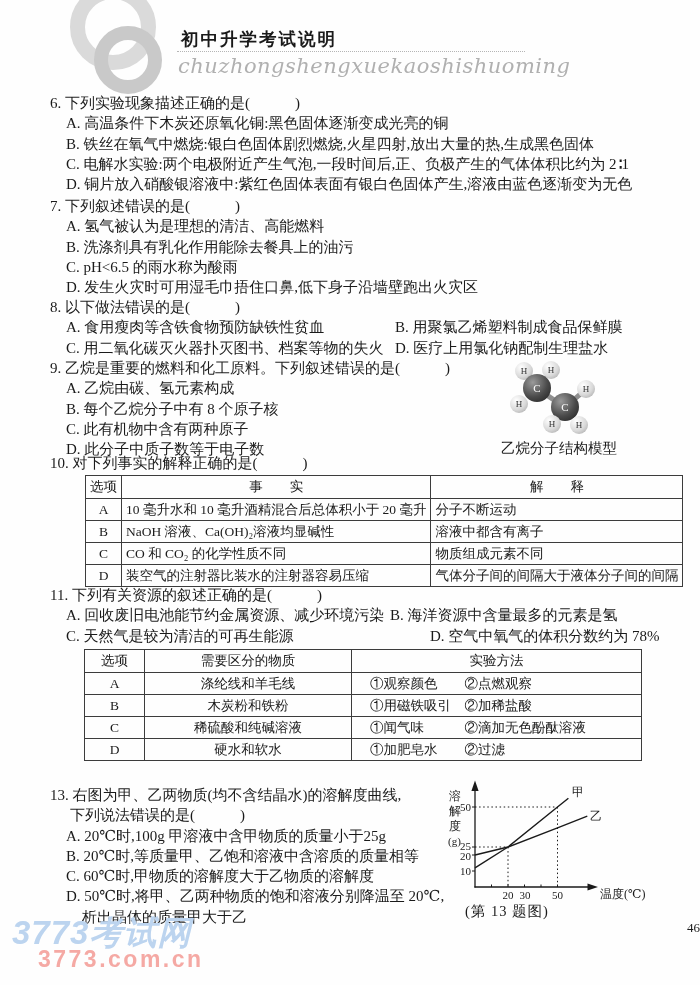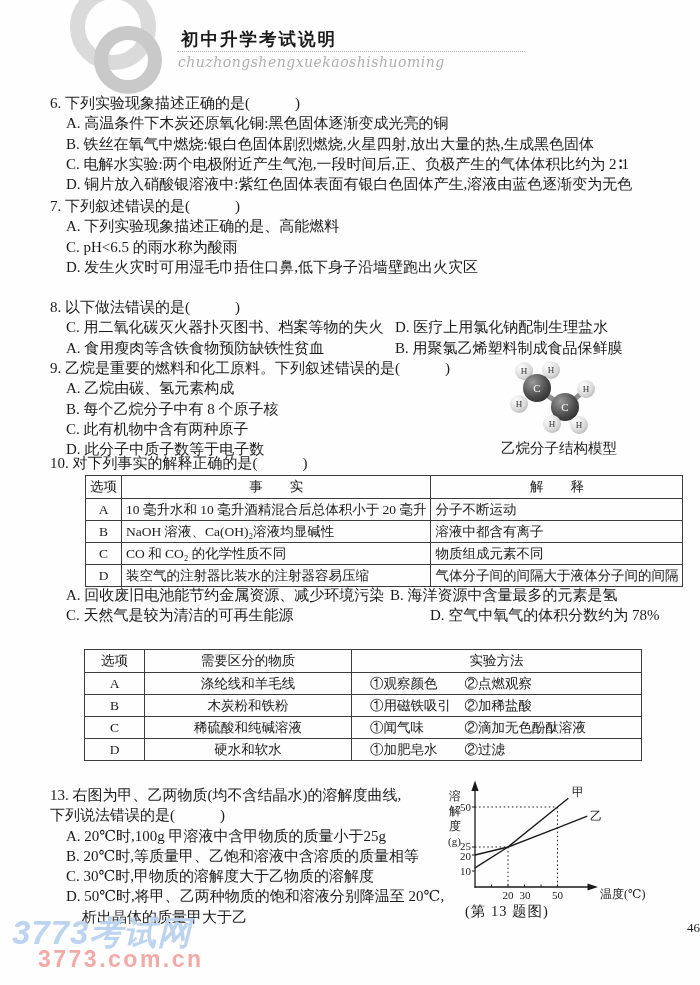--- a/index.html
+++ b/index.html
@@ -11,31 +11,31 @@
   .ring2{left:94px;top:26px;width:40px;height:40px;border:14px solid #c9c9c9;}
   .year-region{position:absolute;left:46px;top:51px;z-index:2;
         font-family:"Liberation Sans","DejaVu Sans",sans-serif;
         font-weight:bold;font-style:italic;font-size:17px;letter-spacing:1px;}
   .exam-title{position:absolute;left:181px;top:27px;z-index:2;
         font-family:"Liberation Sans","DejaVu Sans",sans-serif;
         font-weight:bold;font-size:17.5px;letter-spacing:2px;}
   .dotted-divider{position:absolute;left:177px;top:51px;width:348px;height:0;
         border-top:1.5px dotted #b5b5b5;z-index:1;}
   .pinyin{position:absolute;left:178px;top:54px;z-index:1;color:#b0b0b0;
-        font-style:italic;font-size:14px;letter-spacing:0.5px;
+        font-style:italic;font-size:21px;letter-spacing:0.5px;
         font-family:"DejaVu Serif","Liberation Serif",serif;text-align:center;}
   
   .qblock{position:absolute;left:50px;right:24px;}
   .qhead,.opt{font-size:15px;line-height:20.3px;white-space:nowrap;}
   .opt{margin-left:16px;}
   .optrow{display:flex;}
   .q8c1{width:329px;}
   .q11r1c1{width:324px;}
   .q11r2c1{width:364px;}
-  .q13line2{}
+  .q13line2{margin-left:20px;}
   
   table.qtable{border-collapse:collapse;margin-top:2px;
         font-size:13.5px;}
   table.qtable th,table.qtable td{border:1px solid #3c3c3c;font-weight:400;
         height:21px;padding:0 4px;white-space:nowrap;line-height:18px;}
   table.qtable th{text-align:center;height:22px;}
   .t10{margin-left:35px;}
   .t10 col.c1{width:37px;} .t10 col.c2{width:245px;} .t10 col.c3{width:277px;}
   .t12{margin-left:34px;}
   .t12 col.c1{width:60px;} .t12 col.c2{width:207px;} .t12 col.c3{width:290px;}
@@ -84,34 +84,35 @@
   <div class="qblock" style="top:93px">
     <div class="qhead"><span>6.</span> <span>下列实验现象描述正确的是(　　　)</span></div>
     <div class="opt">A. 高温条件下木炭还原氧化铜:黑色固体逐渐变成光亮的铜</div>
     <div class="opt">B. 铁丝在氧气中燃烧:银白色固体剧烈燃烧,火星四射,放出大量的热,生成黑色固体</div>
     <div class="opt">C. 电解水实验:两个电极附近产生气泡,一段时间后,正、负极产生的气体体积比约为 2∶1</div>
     <div class="opt">D. 铜片放入硝酸银溶液中:紫红色固体表面有银白色固体产生,溶液由蓝色逐渐变为无色</div>
   </div>
 
   <div class="qblock" style="top:196px">
     <div class="qhead"><span>7.</span> <span>下列叙述错误的是(　　　)</span></div>
-    <div class="opt">A. 下列实验现象描述正确的是、高能燃料</div>
+    <div class="opt">A. 氢气被认为是理想的清洁、高能燃料</div>
+    <div class="opt">B. 洗涤剂具有乳化作用能除去餐具上的油污</div>
     <div class="opt">C. pH&lt;6.5 的雨水称为酸雨</div>
     <div class="opt">D. 发生火灾时可用湿毛巾捂住口鼻,低下身子沿墙壁跑出火灾区</div>
   </div>
 
   <div class="qblock" style="top:297px">
     <div class="qhead"><span>8.</span> <span>以下做法错误的是(　　　)</span></div>
     <div class="opt optrow">
+      <span class="q8c1">A. 食用瘦肉等含铁食物预防缺铁性贫血</span>
+      <span>B. 用聚氯乙烯塑料制成食品保鲜膜</span>
+    </div>
+    <div class="opt optrow">
       <span class="q8c1">C. 用二氧化碳灭火器扑灭图书、档案等物的失火</span>
       <span>D. 医疗上用氯化钠配制生理盐水</span>
-    </div>
-    <div class="opt optrow">
-      <span class="q8c1">A. 食用瘦肉等含铁食物预防缺铁性贫血</span>
-      <span>B. 用聚氯乙烯塑料制成食品保鲜膜</span>
     </div>
   </div>
 
   <div class="qblock" style="top:358px">
     <div class="qhead"><span>9.</span> <span>乙烷是重要的燃料和化工原料。下列叙述错误的是(　　　)</span></div>
     <div class="opt">A. 乙烷由碳、氢元素构成</div>
     <div class="opt">B. 每个乙烷分子中有 8 个原子核</div>
     <div class="opt">C. 此有机物中含有两种原子</div>
     <div class="opt">D. 此分子中质子数等于电子数</div>
   </div>
@@ -164,20 +165,21 @@
       <tr>
         <td class="ctr">D</td>
         <td>装空气的注射器比装水的注射器容易压缩</td>
         <td>气体分子间的间隔大于液体分子间的间隔</td>
       </tr>
     </tbody>
       </table>
   </div>
 
   <div class="qblock" style="top:585px">
+    <div class="qhead"><span>11.</span> <span>下列有关资源的叙述正确的是(　　　)</span></div>
     <div class="opt optrow">
       <span class="q11r1c1">A. 回收废旧电池能节约金属资源、减少环境污染</span>
       <span>B. 海洋资源中含量最多的元素是氢</span>
     </div>
     <div class="opt optrow">
       <span class="q11r2c1">C. 天然气是较为清洁的可再生能源</span>
       <span>D. 空气中氧气的体积分数约为 78%</span>
     </div>
   </div>
 
@@ -216,21 +218,21 @@
       </tr>
     </tbody>
       </table>
   </div>
 
   <div class="qblock" style="top:785px">
     <div class="qhead"><span>13.</span> <span>右图为甲、乙两物质(均不含结晶水)的溶解度曲线,</span></div>
     <div class="qhead q13line2">下列说法错误的是(　　　)</div>
     <div class="opt">A. 20℃时,100g 甲溶液中含甲物质的质量小于25g</div>
     <div class="opt">B. 20℃时,等质量甲、乙饱和溶液中含溶质的质量相等</div>
-    <div class="opt">C. 30℃时,甲物质的溶解度大于乙物质的溶解度</div>
+    <div class="opt">C. 60℃时,甲物质的溶解度大于乙物质的溶解度</div>
     <div class="opt">D. 50℃时,将甲、乙两种物质的饱和溶液分别降温至 20℃,</div>
     <div class="opt" style="margin-left:32px">析出晶体的质量甲大于乙</div>
   </div>
 
   <div class="chart-fig">
     <svg width="240" height="132" viewBox="0 0 240 132">
 
       <line class="axis" x1="38" y1="6" x2="38" y2="107.5"></line>
       <polygon points="38,0.5 34.4,11 41.6,11" fill="#1a1a1a"></polygon>
       <line class="axis" x1="37.4" y1="107" x2="152" y2="107"></line>

